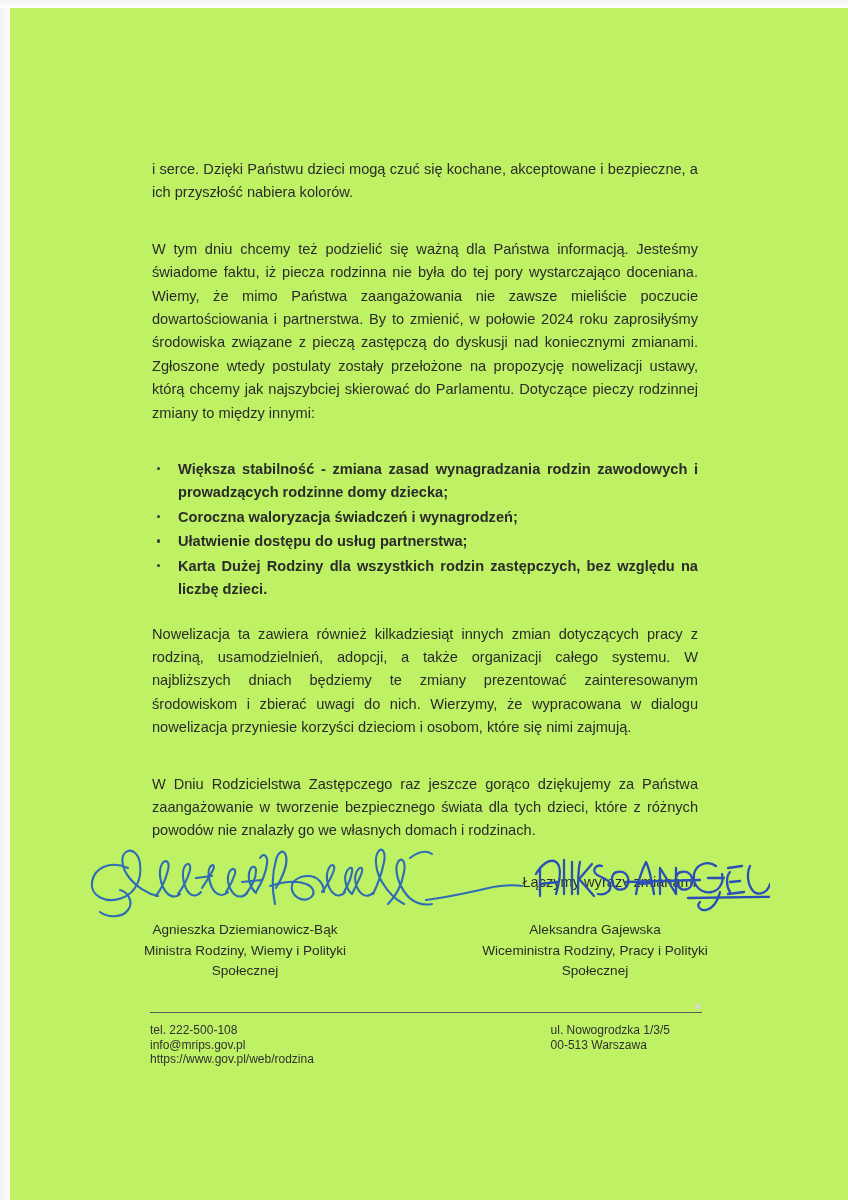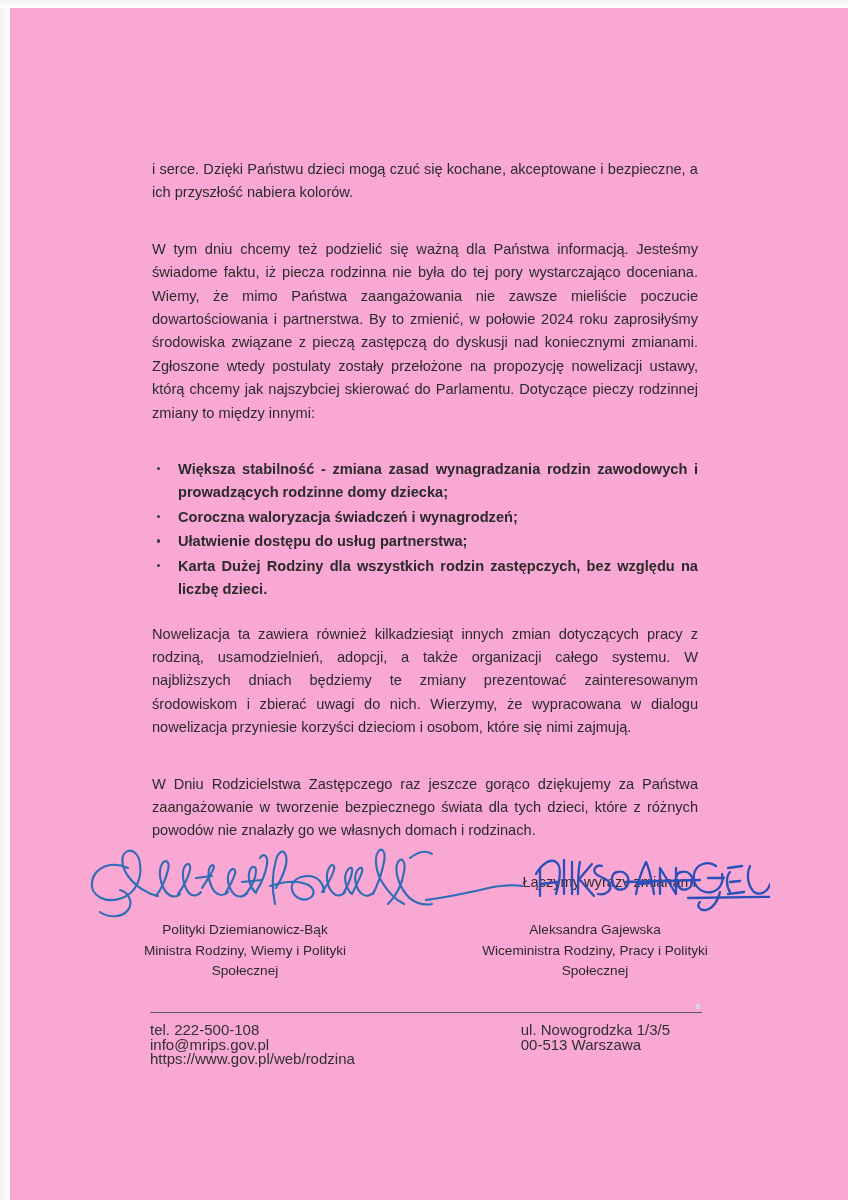--- a/index.html
+++ b/index.html
@@ -4,21 +4,21 @@
 <style>
   html, body {
     margin: 0;
     padding: 0;
     background: #ffffff;
   }
   .page {
     position: relative;
     width: 848px;
     height: 1200px;
-    background: #f9a8d4;
+    background: #bef264;
     overflow: hidden;
     font-family: "Liberation Sans", sans-serif;
     color: #2b2b2b;
   }
   
   .scan-edge-left {
     position: absolute;
     left: 0; top: 0;
     width: 10px; height: 1200px;
     background: linear-gradient(to right, #f1f1f1, #ffffff);
@@ -135,21 +135,21 @@
     width: 4px;
     height: 5px;
     background: #d8d8d8;
   }
   .footer-cols {
     display: flex;
     justify-content: space-between;
     margin-top: 10px;
   }
   .footer-col {
-    font-size: 15px;
+    font-size: 12px;
     line-height: 14.6px;
     color: #303030;
   }
   .footer-col.right {
     text-align: left;
     padding-right: 32px;
   }
   .footer-col div { white-space: nowrap; }
 </style>
 </head>
@@ -254,21 +254,21 @@
           <path d="M706 44 L720 58"></path>
           <path d="M726 56 C728 44, 732 32, 736 24 C740 32, 742 44, 744 56"></path>
           <path d="M728 46 L742 45"></path>
           <path d="M618 60 L752 58"></path>
         </g>
       </svg>
     </div>
 
     <div class="sig-blocks">
       <div class="sig-block">
-        <span class="sig-name">Polityki Dziemianowicz-Bąk</span>
+        <span class="sig-name">Agnieszka Dziemianowicz-Bąk</span>
         <span class="sig-title1">Ministra Rodziny, Wiemy i Polityki</span>
         <span class="sig-title2">Społecznej</span>
       </div>
       <div class="sig-block">
         <span class="sig-name">Aleksandra Gajewska</span>
         <span class="sig-title1">Wiceministra Rodziny, Pracy i Polityki</span>
         <span class="sig-title2">Społecznej</span>
       </div>
     </div>
   </div>

